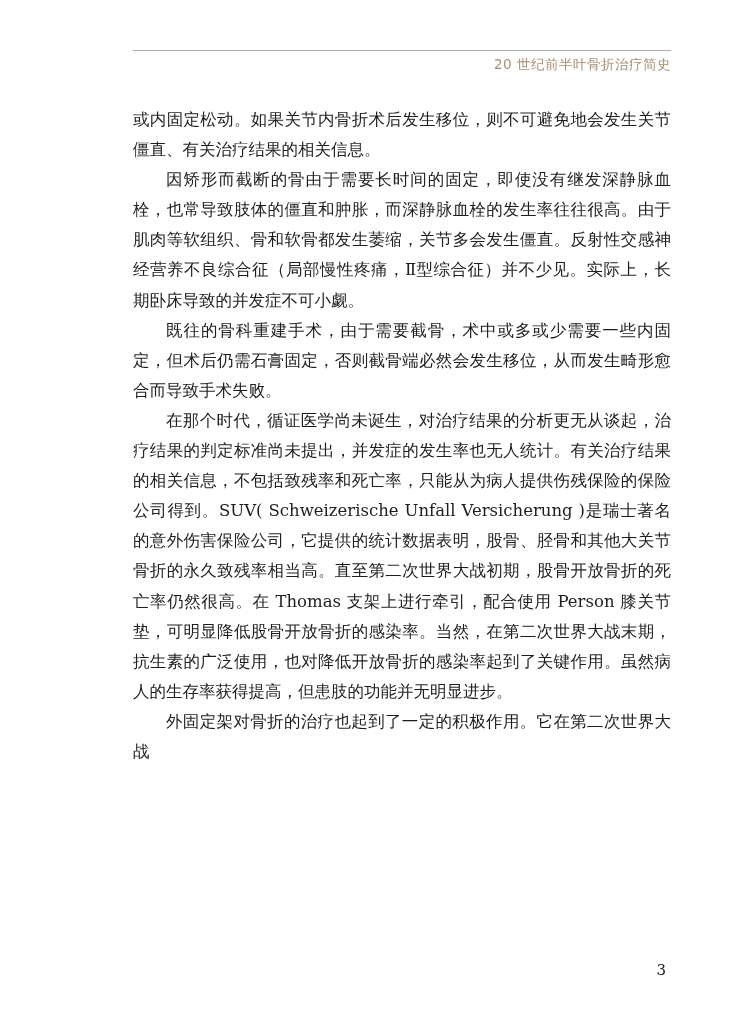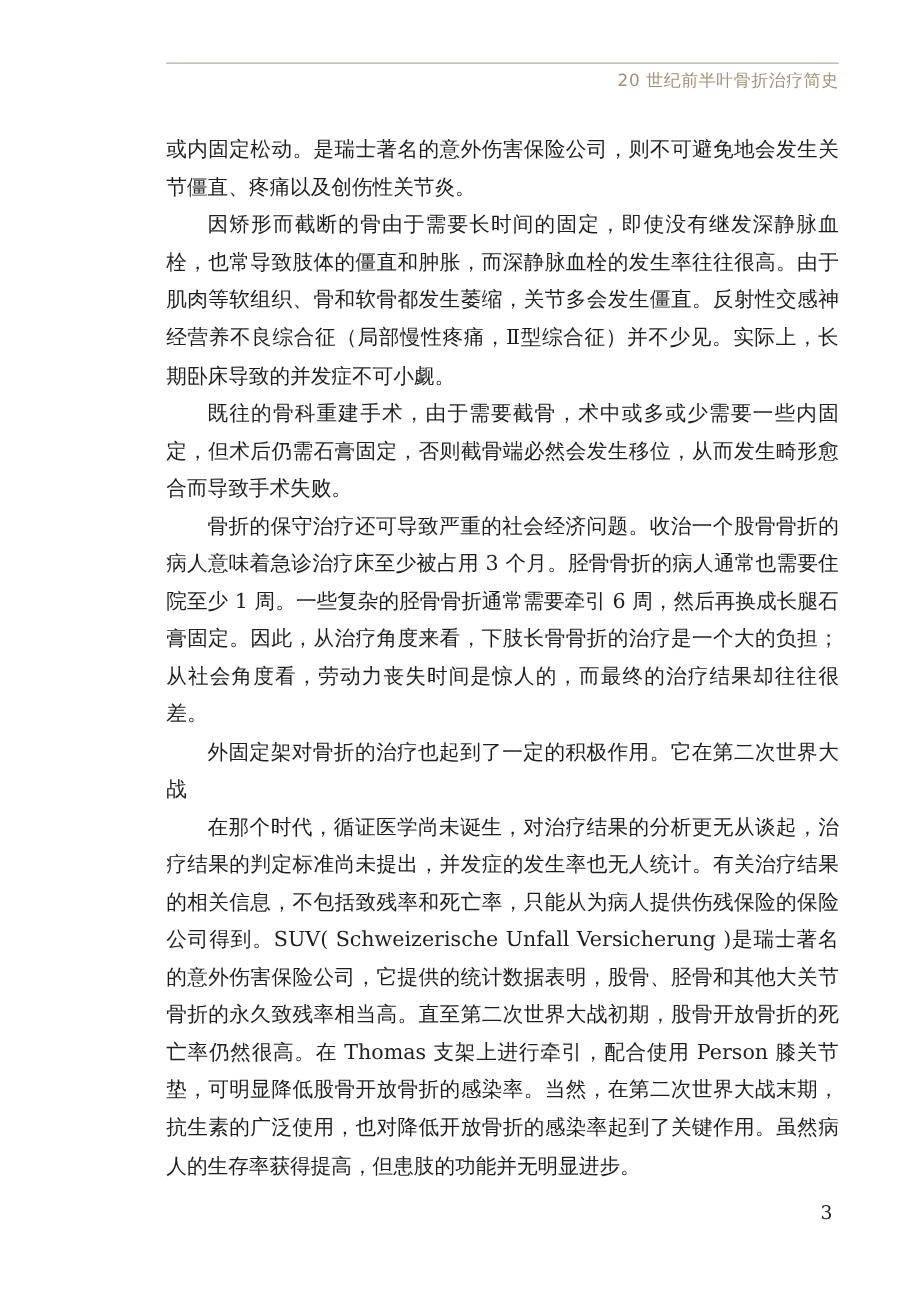--- a/index.html
+++ b/index.html
@@ -67,23 +67,22 @@
 </head>
 <body>
 
 <div class="page">
 
   <div class="header-rule"></div>
 
   <div class="header-title">20 世纪前半叶骨折治疗简史</div>
 
   <div class="content">
-    <p class="no-indent">或内固定松动。是瑞士著名的意外伤害保险公司，则不可避免地会发生关节僵直、疼痛以及创伤性关节炎。</p>
+    <p class="no-indent">或内固定松动。如果关节内骨折术后发生移位，则不可避免地会发生关节僵直、有关治疗结果的相关信息。</p>
     <p>因矫形而截断的骨由于需要长时间的固定，即使没有继发深静脉血栓，也常导致肢体的僵直和肿胀，而深静脉血栓的发生率往往很高。由于肌肉等软组织、骨和软骨都发生萎缩，关节多会发生僵直。反射性交感神经营养不良综合征（局部慢性疼痛，Ⅱ型综合征）并不少见。实际上，长期卧床导致的并发症不可小觑。</p>
     <p>既往的骨科重建手术，由于需要截骨，术中或多或少需要一些内固定，但术后仍需石膏固定，否则截骨端必然会发生移位，从而发生畸形愈合而导致手术失败。</p>
-    <p>骨折的保守治疗还可导致严重的社会经济问题。收治一个股骨骨折的病人意味着急诊治疗床至少被占用 3 个月。胫骨骨折的病人通常也需要住院至少 1 周。一些复杂的胫骨骨折通常需要牵引 6 周，然后再换成长腿石膏固定。因此，从治疗角度来看，下肢长骨骨折的治疗是一个大的负担；从社会角度看，劳动力丧失时间是惊人的，而最终的治疗结果却往往很差。</p>
+    <p>在那个时代，循证医学尚未诞生，对治疗结果的分析更无从谈起，治疗结果的判定标准尚未提出，并发症的发生率也无人统计。有关治疗结果的相关信息，不包括致残率和死亡率，只能从为病人提供伤残保险的保险公司得到。SUV( Schweizerische Unfall Versicherung )是瑞士著名的意外伤害保险公司，它提供的统计数据表明，股骨、胫骨和其他大关节骨折的永久致残率相当高。直至第二次世界大战初期，股骨开放骨折的死亡率仍然很高。在 Thomas 支架上进行牵引，配合使用 Person 膝关节垫，可明显降低股骨开放骨折的感染率。当然，在第二次世界大战末期，抗生素的广泛使用，也对降低开放骨折的感染率起到了关键作用。虽然病人的生存率获得提高，但患肢的功能并无明显进步。</p>
     <p>外固定架对骨折的治疗也起到了一定的积极作用。它在第二次世界大战</p>
-    <p>在那个时代，循证医学尚未诞生，对治疗结果的分析更无从谈起，治疗结果的判定标准尚未提出，并发症的发生率也无人统计。有关治疗结果的相关信息，不包括致残率和死亡率，只能从为病人提供伤残保险的保险公司得到。SUV( Schweizerische Unfall Versicherung )是瑞士著名的意外伤害保险公司，它提供的统计数据表明，股骨、胫骨和其他大关节骨折的永久致残率相当高。直至第二次世界大战初期，股骨开放骨折的死亡率仍然很高。在 Thomas 支架上进行牵引，配合使用 Person 膝关节垫，可明显降低股骨开放骨折的感染率。当然，在第二次世界大战末期，抗生素的广泛使用，也对降低开放骨折的感染率起到了关键作用。虽然病人的生存率获得提高，但患肢的功能并无明显进步。</p>
   </div>
 
   <div class="page-number">3</div>
 
 </div>
 
 </body></html>

